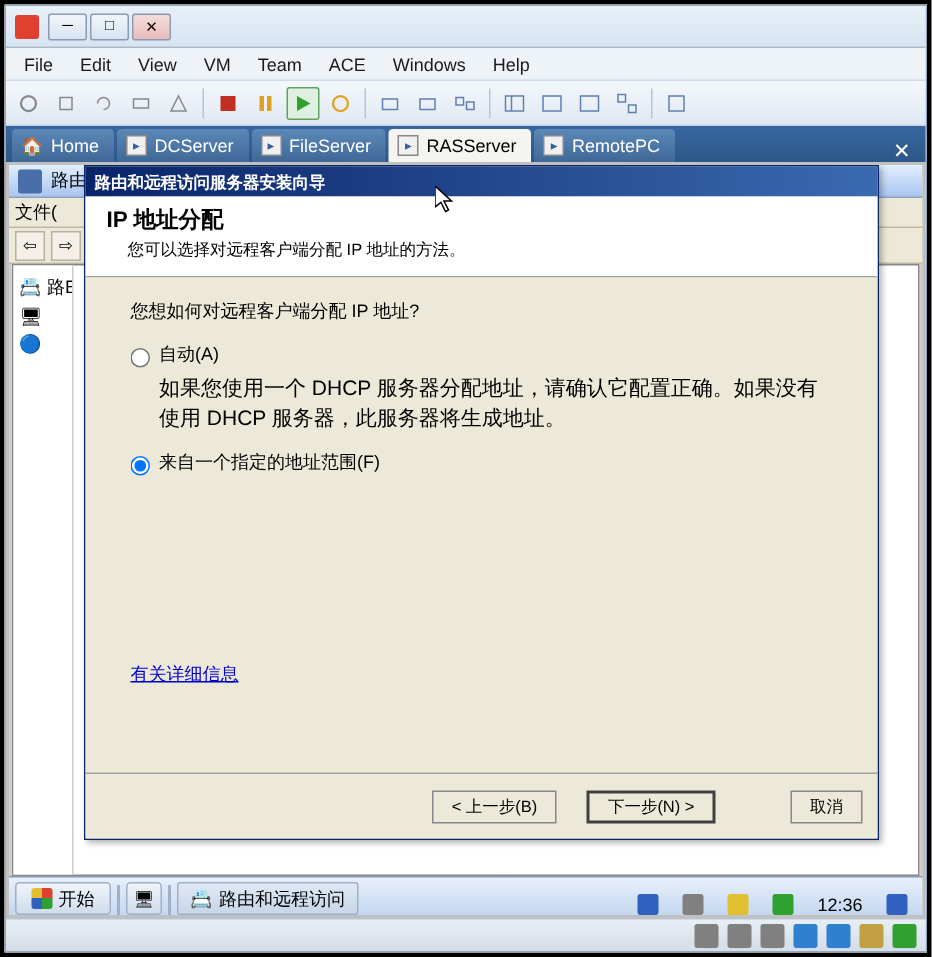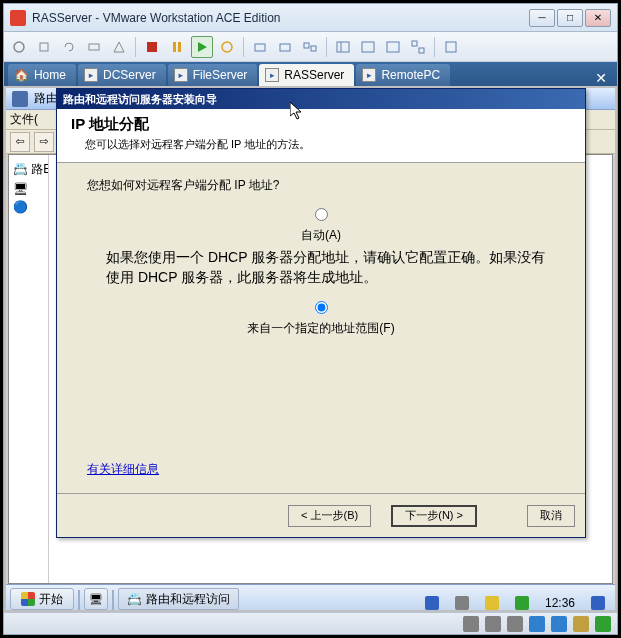--- a/index.html
+++ b/index.html
@@ -33,49 +33,58 @@
 .inner-body { position: absolute; top: 66px; left: 2px; right: 2px; bottom: 26px; background: #fff; border: 1px solid #888; display: flex; }
 .tree { width: 40px; background: #fff; border-right: 1px solid #ccc; padding: 4px 2px; font-size: 11px; overflow: hidden; }
 .tree-item { padding: 2px; white-space: nowrap; }
 .wizard { position: absolute; top: 0px; left: 50px; width: 530px; height: 450px; background: #ece9d8; border: 1px solid #0a246a; box-shadow: 2px 2px 4px rgba(0,0,0,0.3); display: flex; flex-direction: column; }
 .wiz-title { height: 20px; background: linear-gradient(to right, #0a246a, #3a6ab0); color: #fff; padding: 2px 6px; font-size: 11px; font-weight: bold; display: flex; align-items: center; }
 .wiz-header { height: 54px; background: #fff; border-bottom: 1px solid #a0a0a0; padding: 6px 14px; }
 .wiz-header .h1 { font-weight: bold; font-size: 15px; margin-bottom: 3px; }
 .wiz-header .h2 { font-size: 11px; padding-left: 14px; }
 .wiz-body { flex: 1; background: #ece9d8; padding: 14px 30px; font-size: 12px; }
 .wiz-body .q { margin-bottom: 12px; }
-.radio-row { display: flex; align-items: center; gap: 6px; margin-bottom: 4px; flex-direction: column; }
+.radio-row { display: flex; align-items: flex-end; gap: 6px; margin-bottom: 4px; }
 .radio-row input { margin-top: 2px; }
 .radio-desc { font-size: 14px; margin-left: 19px; margin-bottom: 12px; line-height: 1.4; }
 .wiz-link { color: #0000cc; text-decoration: underline; cursor: pointer; margin-top: 120px; display: inline-block; }
 .wiz-buttons { height: 44px; border-top: 1px solid #a0a0a0; display: flex; align-items: center; justify-content: flex-end; padding: 0 10px; gap: 20px; background: #ece9d8; }
 .wiz-btn { height: 22px; padding: 0 12px; background: #ece9d8; border: 1px solid #888; cursor: pointer; font-size: 11px; }
 .taskbar { position: absolute; bottom: 0; left: 0; right: 0; height: 26px; background: linear-gradient(to bottom, #e8f0fc, #c4d8f0); border-top: 1px solid #88a0c8; display: flex; align-items: flex-end; padding: 0 4px; gap: 4px; }
 .start-btn { height: 22px; padding: 0 10px; background: linear-gradient(to bottom, #f0f4fa, #d0dcec); border: 1px solid #a0b0c8; border-radius: 3px; display: flex; align-items: center; gap: 4px; cursor: pointer; font-size: 11px; }
 .task-item { height: 22px; padding: 0 8px; background: linear-gradient(to bottom, #e0e8f4, #c8d6e8); border: 1px solid #a0b0c8; border-radius: 2px; display: flex; align-items: center; gap: 4px; font-size: 11px; cursor: pointer; }
 .tray { margin-left: auto; display: flex; align-items: center; gap: 16px; font-size: 11px; padding: 0 6px; }
 .tray-ico { width: 14px; height: 14px; border-radius: 2px; }
 .statusbar { height: 22px; background: linear-gradient(to bottom, #e8eef6, #d4dde8); border-top: 1px solid #b8c4d4; display: flex; align-items: center; padding: 0 6px; gap: 6px; }
 .status-ico { width: 16px; height: 16px; background: #808080; border-radius: 2px; }
 .cursor { position: absolute; width: 16px; height: 20px; pointer-events: none; z-index: 1000; }
 </style>
 </head>
 <body>
 
 <div class="outer-window">
   <div class="titlebar">
     <div class="tb-icon"></div>
-    <div class="tb-title">RASServer - VMware Workstation ACE Edition</div>
     <div class="win-controls">
       <div class="win-btn">─</div>
       <div class="win-btn">□</div>
       <div class="win-btn close">✕</div>
     </div>
   </div>
 
+  <div class="menubar">
+    <span>File</span>
+    <span>Edit</span>
+    <span>View</span>
+    <span>VM</span>
+    <span>Team</span>
+    <span>ACE</span>
+    <span>Windows</span>
+    <span>Help</span>
+  </div>
 
   <div class="toolbar">
     <div class="tb-btn">
         <svg width="14" height="14">
           <circle cx="7" cy="7" r="5" fill="none" stroke="#888" stroke-width="1.5"></circle>
         </svg>
       </div>
     <div class="tb-btn">
         <svg width="14" height="14">
           <rect x="3" y="3" width="8" height="8" fill="none" stroke="#888"></rect>

